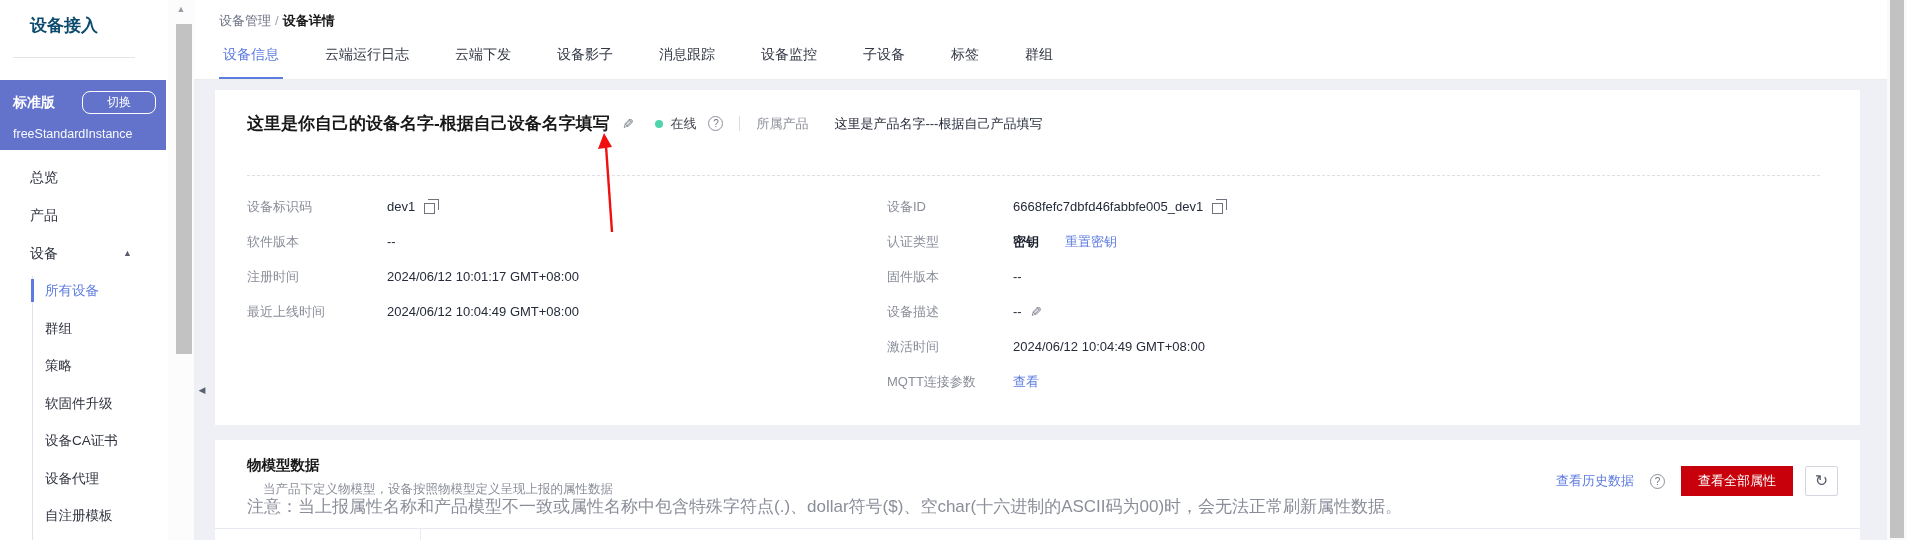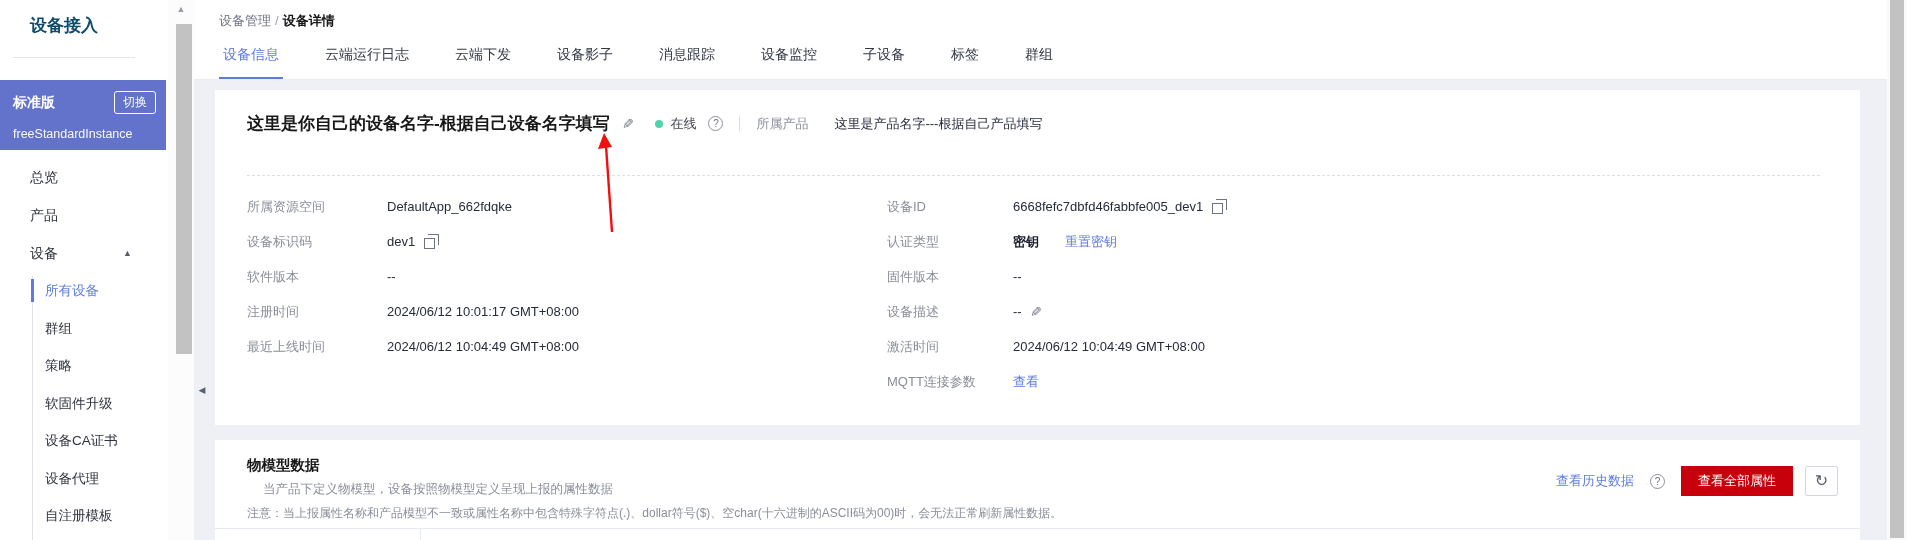--- a/index.html
+++ b/index.html
@@ -7,21 +7,21 @@
   body { font-family:"Liberation Sans","DejaVu Sans",sans-serif; color:#252b3a; }
   .stage { position:relative; width:1907px; height:540px; background:#fff; overflow:hidden; }
 
   
   .sidebar { position:absolute; left:0; top:0; width:168px; height:540px; background:#fff; z-index:3; }
   .sb-title { position:absolute; left:30px; top:14px; font-size:17px; font-weight:bold; color:#0c4a6e; }
   .sb-divider { position:absolute; left:13px; top:57px; width:122px; height:0; border-top:1px solid #e3e5ea; }
   .inst-card { position:absolute; left:0; top:80px; width:166px; height:70px; background:#6372cb; color:#fff; }
   .inst-row { position:absolute; left:13px; top:11px; right:10px; display:flex; align-items:center; justify-content:space-between; }
   .inst-type { font-size:14px; font-weight:bold; }
-  .switch-btn { font-size:12px; color:#fff; border:1px solid #fff; border-radius:3px; padding:2px 8px; background:transparent; cursor:pointer; }
+  .switch-btn { font-size:12px; color:#fff; border:1px solid #fff; border-radius:8px; padding:2px 24px; background:transparent; cursor:pointer; }
   .inst-name { position:absolute; left:13px; bottom:9px; font-size:12.5px; color:rgba(255,255,255,.96); }
   .menu { position:absolute; left:0; top:158px; width:168px; }
   .menu-item { height:38px; line-height:38px; padding-left:30px; font-size:14px; color:#30333e; position:relative; cursor:pointer; }
   .menu-item .caret { position:absolute; right:36px; top:0; font-size:9px; color:#575d6c; }
   .submenu { position:relative; }
   .submenu::before { content:''; position:absolute; left:32px; top:4px; bottom:-20px; width:1px; background:#e0e2e9; }
   .sub-item { height:37.5px; line-height:37.5px; padding-left:45px; font-size:13.5px; color:#30333e; position:relative; cursor:pointer; }
   .sub-item.active { color:#5e7ce0; }
   .sub-item.active::before { content:''; position:absolute; left:31px; top:7px; height:23px; width:3px; background:#5e7ce0; }
 
@@ -70,21 +70,21 @@
   .icon-copy { position:relative; width:11px; height:11px; border:1px solid #6f737e; display:inline-block; margin-left:9px; margin-top:3px; cursor:pointer; }
   .icon-copy::before { content:''; position:absolute; left:3px; top:-5px; width:10px; height:10px; border-top:1px solid #6f737e; border-right:1px solid #6f737e; }
 
   
   .anno-arrow { position:absolute; left:378px; top:42px; z-index:5; }
 
   
   .card2 { left:21px; top:440px; width:1645px; height:120px; }
   .m-title { position:absolute; left:32px; top:16px; font-size:14.5px; font-weight:bold; color:#181818; }
   .m-sub { position:absolute; left:48px; top:41px; font-size:12.5px; color:#8a8e99; }
-  .m-note { position:absolute; left:32px; top:65px; font-size:12px; color:#8a8e99; }
+  .m-note { position:absolute; left:32px; top:55px; font-size:17px; color:#8a8e99; }
   .m-actions { position:absolute; right:22px; top:26px; display:flex; align-items:center; }
   .hist-link { font-size:13px; color:#5e7ce0; text-decoration:none; cursor:pointer; }
   .m-actions .help-circle { margin-left:16px; }
   .btn-danger { margin-left:16px; width:112px; height:30px; background:#c7000b; color:#fff; border:none; font-size:13px; cursor:pointer; font-family:inherit; }
   .btn-refresh { margin-left:12px; width:33px; height:30px; background:#fff; border:1px solid #d3d6dd; border-radius:2px; font-size:16px; color:#575d6c; cursor:pointer; line-height:26px; }
   .tbl-top { position:absolute; left:0; right:0; top:88px; border-top:1px solid #e7eaf0; }
   .tbl-vdiv { position:absolute; left:205px; top:88px; width:1px; height:14px; background:#e7eaf0; }
 
   
   .vscroll-right { position:absolute; left:1887px; top:0; width:20px; height:540px; background:#fafafa; }
@@ -163,24 +163,20 @@
       <svg class="anno-arrow" width="34" height="104" viewBox="0 0 34 104">
         <line x1="19" y1="100" x2="13" y2="14" stroke="#f10e0e" stroke-width="2.4"></line>
         <polygon points="11,1 5,17 19,15" fill="#f10e0e"></polygon>
       </svg>
 
       <div class="dash-divider"></div>
 
       <div class="grid">
         <div class="gcol left">
           <div class="frow">
-            <span class="flabel">所属资源空间</span>
-            <span class="fvalue">DefaultApp_662fdqke</span>
-          </div>
-          <div class="frow">
             <span class="flabel">设备标识码</span>
             <span class="fvalue">dev1</span>
             <span class="icon-copy"></span>
           </div>
           <div class="frow">
             <span class="flabel">软件版本</span>
             <span class="fvalue">--</span>
           </div>
           <div class="frow">
             <span class="flabel">注册时间</span>

